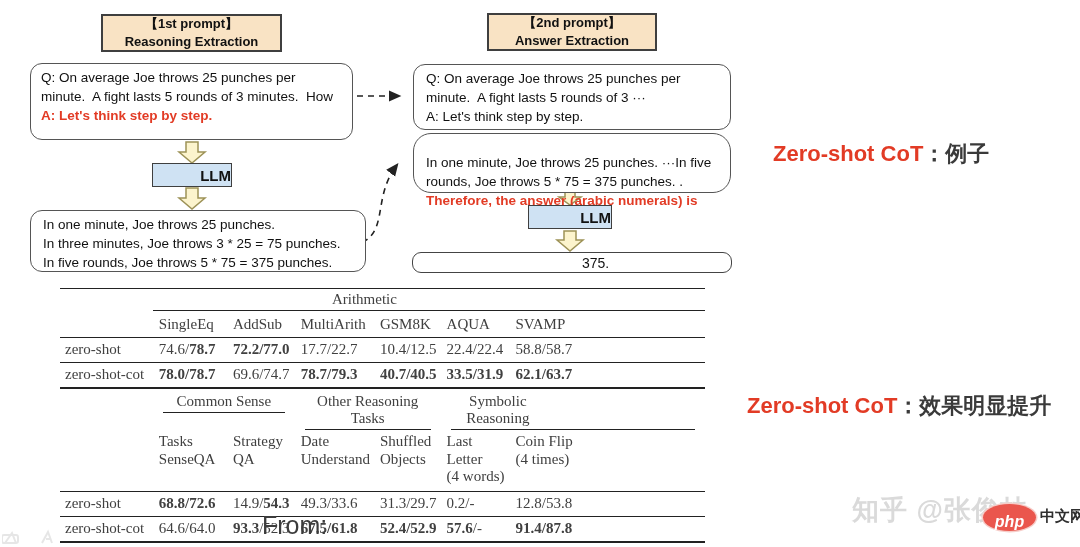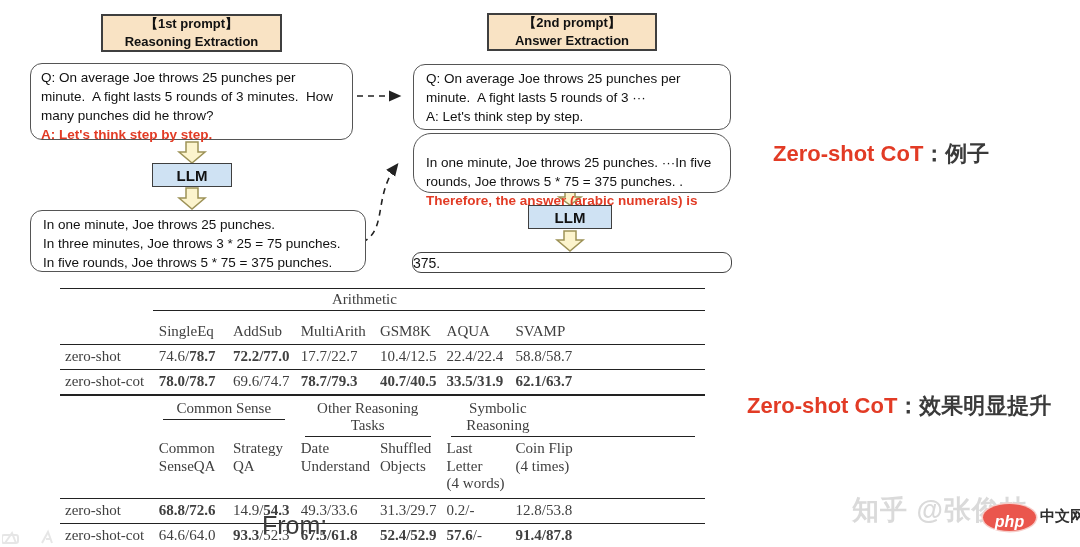--- a/index.html
+++ b/index.html
@@ -9,39 +9,39 @@
   .hdr-box { position:absolute; background:#f9e3c4; border:2px solid #3f3f3f;
     display:flex; flex-direction:column; align-items:center; justify-content:center;
     font-size:13px; font-weight:bold; color:#111; line-height:1.35; text-align:center; }
 
   .bubble { position:absolute; background:#fff; border:1.6px solid #555;
     border-radius:12px; font-size:13.5px; color:#111; line-height:1.4; }
   .bubble .line { white-space:pre; }
   .red { color:#e23b25; font-weight:bold; }
 
   .llm-box { position:absolute; background:#cfe2f3; border:1.6px solid #3f3f3f;
-    display:flex; align-items:center; justify-content:center; font-size:15px;
+    display:flex; align-items:center; justify-content:flex-end; font-size:15px;
     font-weight:600; color:#111; }
 
   .answer-box { position:absolute; border:1.4px solid #444; border-radius:9px;
-    display:flex; align-items:center; font-size:14px; color:#111; }
+    display:flex; align-items:center; justify-content:center; font-size:14px; color:#111;padding-left:47px; }
 
   #overlay { position:absolute; left:0; top:0; pointer-events:none; }
 
   .annotation { position:absolute; font-size:22px; font-weight:bold; white-space:nowrap; }
   .annotation .dark { color:#3a3a3a; }
 
   
   #results { position:absolute; left:60px; top:288px; width:645px;
     font-family:"Liberation Serif", serif; font-size:15px; color:#404040; }
   #results table { width:100%; border-collapse:collapse; border-top:1.5px solid #222; }
   #results td, #results th { font-weight:normal; text-align:left; padding:2px 4px 2px 6px; vertical-align:top; }
   #results .rowlabel { padding-left:5px; }
   #results .span-head { text-align:center; padding-right:135px; border-bottom:1px solid #222; }
-  #results tr.colhead1 td, #results tr.colhead1 th { border-bottom:1px solid #222; padding-top:12px; padding-bottom:4px; }
+  #results tr.colhead1 td, #results tr.colhead1 th { border-bottom:1px solid #222; padding-top:5px; padding-bottom:4px; }
   #results tbody.rows td { border-bottom:1px solid #222; padding-top:3px; padding-bottom:4px; }
   #results tbody.rows tr:last-child td { border-bottom:2px solid #222; }
   #results .b { font-weight:bold; }
   #results .group-cell { padding:4px 0 0 0; }
   #results .gline { border-bottom:1.2px solid #222; margin:0 10px; padding-bottom:2px; text-align:center; }
   #results .gline.shift span { display:inline-block; padding-right:150px; }
   #results tr.colhead2 th { border-bottom:1.5px solid #222; line-height:1.18; padding-top:3px; padding-bottom:5px; }
 
   
   #footer { position:absolute; left:262px; top:511px; display:flex; align-items:baseline; color:#3c3c3c; white-space:nowrap; }
@@ -85,21 +85,20 @@
     <div>Reasoning Extraction</div>
   </div>
   <div class="hdr-box" style="left:487px; top:13px; width:170px; height:38px;justify-content:center;">
     <div>【2nd prompt】</div>
     <div>Answer Extraction</div>
   </div>
 
   <div class="bubble" style="left:30px; top:63px; width:323px; height:77px; padding:5px 10px;">
     <div class="line">Q: On average Joe throws 25 punches per</div>
     <div class="line">minute.  A fight lasts 5 rounds of 3 minutes.  How</div>
-    <div class="line">many punches did he throw?</div>
     <div class="line red">A: Let's think step by step.</div>
   </div>
 
   <div class="llm-box" style="left:152px; top:163px; width:80px; height:24px;">
     <span>LLM</span>
   </div>
 
   <div class="bubble" style="left:30px; top:210px; width:336px; height:62px; padding:5px 12px;">
     <div class="line">In one minute, Joe throws 25 punches.</div>
     <div class="line">In three minutes, Joe throws 3 * 25 = 75 punches.</div>
@@ -188,21 +187,21 @@
         <td class="group-cell" colspan="2">
               <div class="gline"><span>Other Reasoning Tasks</span></div>
             </td>
         <td class="group-cell" colspan="2">
               <div class="gline shift"><span>Symbolic Reasoning</span></div>
             </td>
       </tr>
       <tr class="colhead2">
         <th></th>
         <th>
-              <div>Common</div>
+              <div>Tasks</div>
               <div>SenseQA</div>
             </th>
         <th>
               <div>Strategy</div>
               <div>QA</div>
             </th>
         <th>
               <div>Date</div>
               <div>Understand</div>
             </th>

